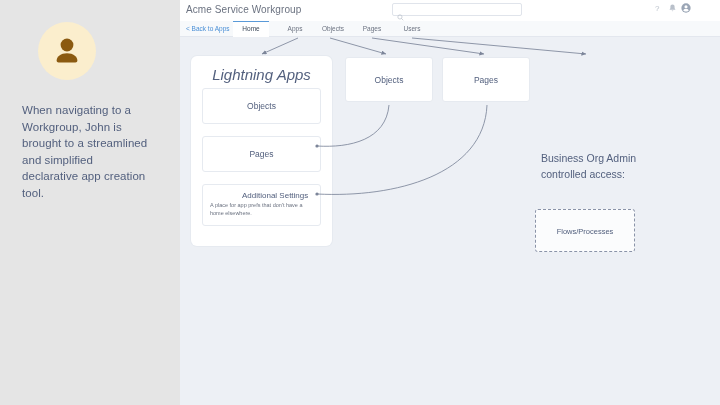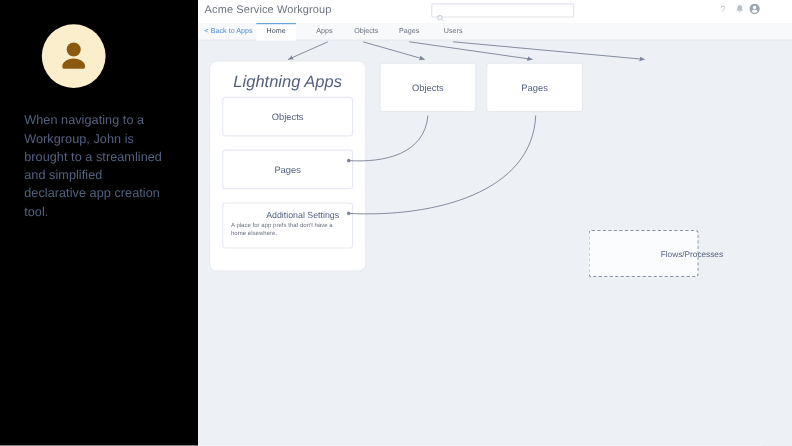--- a/index.html
+++ b/index.html
@@ -14,21 +14,21 @@
     overflow: hidden;
     font-family: "Liberation Sans", sans-serif;
     -webkit-font-smoothing: antialiased;
   }
 
   
   #annotation-column {
     position: absolute;
     left: 0; top: 0;
     width: 180px; height: 405px;
-    background: #000000;
+    background: #e5e5e5;
   }
   #avatar-circle {
     position: absolute;
     left: 38px; top: 22px;
     width: 58px; height: 58px;
     border-radius: 50%;
     background: #fbeecd;
   }
   #avatar-circle svg { position: absolute; left: 13px; top: 13px; }
   #annotation-text {
@@ -236,21 +236,20 @@
   }
   .dashed-card span {
     position: absolute;
     left: 0; top: 50%;
     transform: translateY(-50%);
     width: 100%;
     text-align: center;
     font-size: 7.5px;
     line-height: 11px;
     color: #53607e;
-    margin-left: 44px;
   }
   #dashed-card-flows      { top: 209px; height: 43px; }
   #dashed-card-components { top: 259px; height: 43px; }
 </style>
 </head>
 <body>
 
 <div id="annotation-column">
   <div id="avatar-circle">
     <svg width="32" height="32" viewBox="0 0 32 32" aria-hidden="true">
@@ -318,20 +317,21 @@
     </div>
   </div>
 
   <div class="top-card" id="top-card-objects">
     <span>Objects</span>
   </div>
   <div class="top-card" id="top-card-pages">
     <span>Pages</span>
   </div>
 
+  <div id="business-org-heading">Business Org Admin controlled access:</div>
   <div class="dashed-card" id="dashed-card-flows">
     <span>Flows/Processes</span>
   </div>
 
   <svg id="arrow-layer" viewBox="0 0 540 405" aria-hidden="true">
     <defs>
       <marker id="ah" markerWidth="7" markerHeight="7" refX="5.4" refY="2.6" orient="auto">
         <path d="M0,0 L5.6,2.6 L0,5.2 z" fill="#7c8599"></path>
       </marker>
       <marker id="dot" markerWidth="5" markerHeight="5" refX="2.4" refY="2.4" orient="auto">

